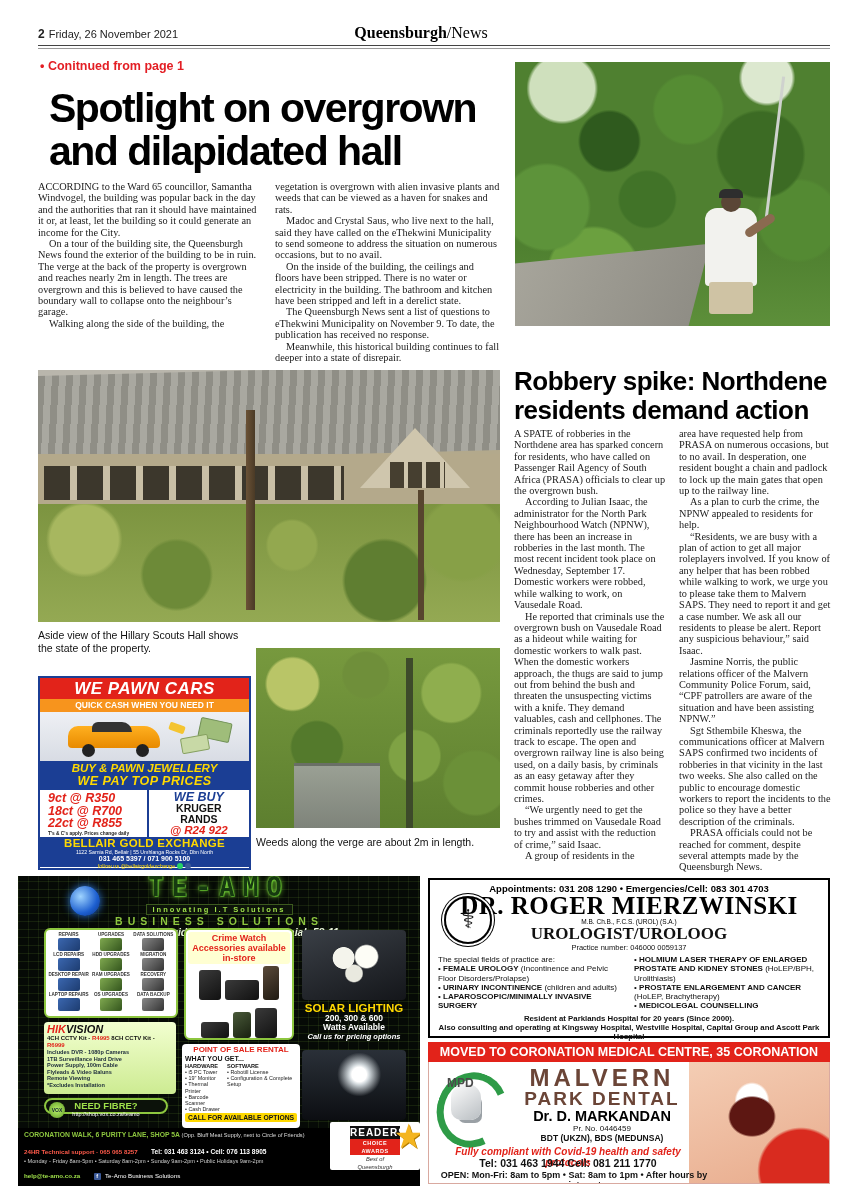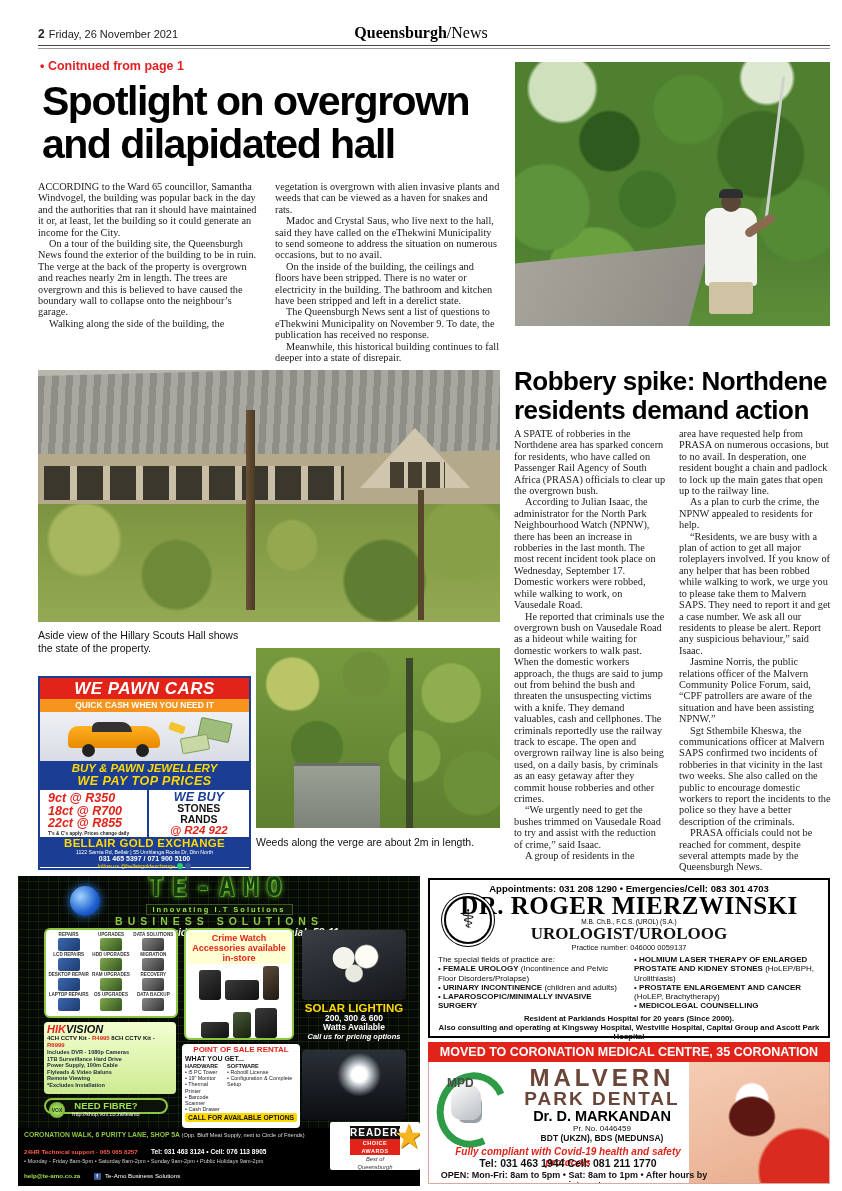--- a/index.html
+++ b/index.html
@@ -10,21 +10,21 @@
   .pageinfo{position:absolute;left:38px;top:27px;font-size:11px;color:#222;}
   .pageinfo b{font-size:12px;margin-right:4px;}
   .masthead{position:absolute;left:0;right:0;top:24px;text-align:center;
             font-family:"Liberation Serif",serif;font-size:16px;color:#000;}
   .masthead .mb{font-weight:bold;}
   .hrule{position:absolute;left:38px;width:792px;top:45px;border-top:1.5px solid #444;}
   .hrule2{position:absolute;left:38px;width:792px;top:48px;border-top:0.5px solid #999;}
 
   
   .continued{position:absolute;left:40px;top:59px;color:#e31e24;font-weight:bold;font-size:12.5px;}
-  .headline{position:absolute;left:38px;top:76px;width:468px;margin:4px;
+  .headline{position:absolute;left:38px;top:76px;width:468px;margin:11px;
             font-size:41px;line-height:1.04;letter-spacing:-1.5px;font-weight:bold;color:#000;}
   .np{font-family:"Liberation Serif",serif;font-size:10.3px;line-height:11.4px;color:#1a1a1a;text-align:left;}
   .np p{margin:0;}
   .np p.ind{text-indent:11px;}
   .spotcols{position:absolute;left:38px;top:181px;width:462px;display:flex;gap:12px;}
   .spotcols .col{width:225px;}
 
   
   .photo{position:absolute;overflow:hidden;background:#4c7a30;}
   .ph-julian{left:515px;top:62px;width:315px;height:264px;
@@ -315,21 +315,21 @@
     </div>
     <div class="pawn-prices">
       <div class="pp-left">
         <div class="pr">9ct @ R350</div>
         <div class="pr">18ct @ R700</div>
         <div class="pr">22ct @ R855</div>
         <div class="pp-terms">T's &amp; C's apply. Prices change daily</div>
       </div>
       <div class="pp-right">
         <div class="webuy">WE BUY</div>
-        <div class="kruger">STONES</div>
+        <div class="kruger">KRUGER</div>
         <div class="kruger">RANDS</div>
         <div class="kprice">@ R24 922</div>
       </div>
     </div>
     <div class="pawn-footer">
       <div class="pf-brand">BELLAIR GOLD EXCHANGE</div>
       <div class="pf-addr">1122 Sarnia Rd, Bellair  |  55 Umhlanga Rocks Dr, Dbn North</div>
       <div class="pf-tel">031 465 5397 / 071 900 5100</div>
       <div class="pf-soc"><span>follow us @bellairgoldexchange</span><span class="socdot sd-wa"></span><span class="socdot sd-fb"></span></div>
     </div>

